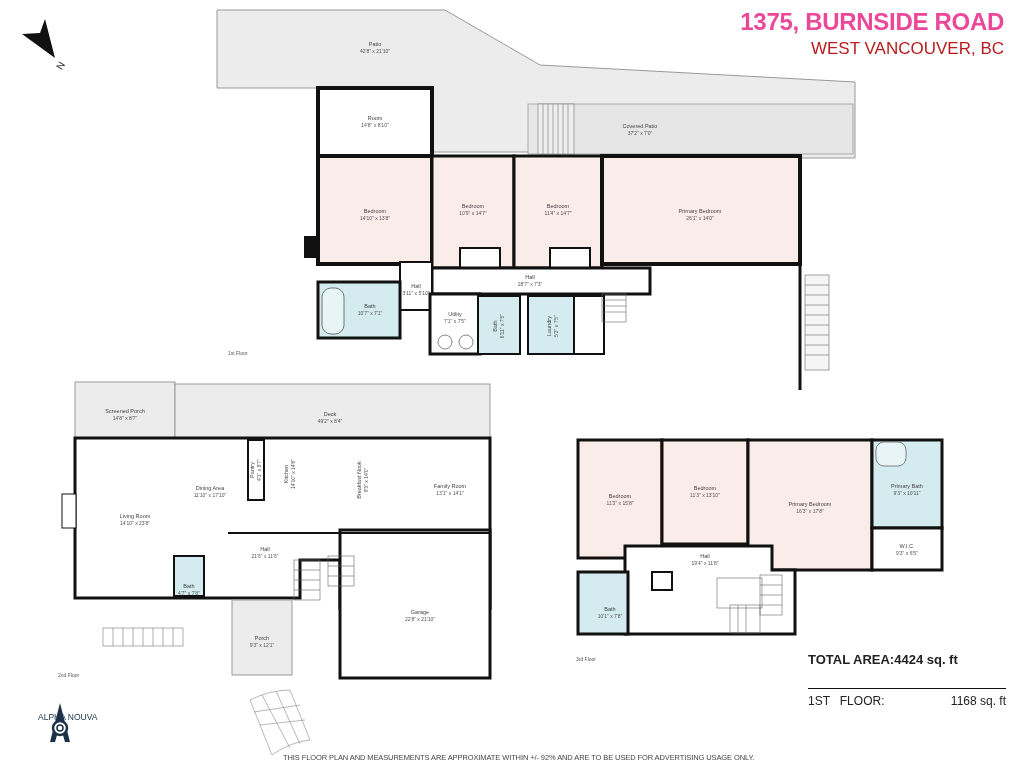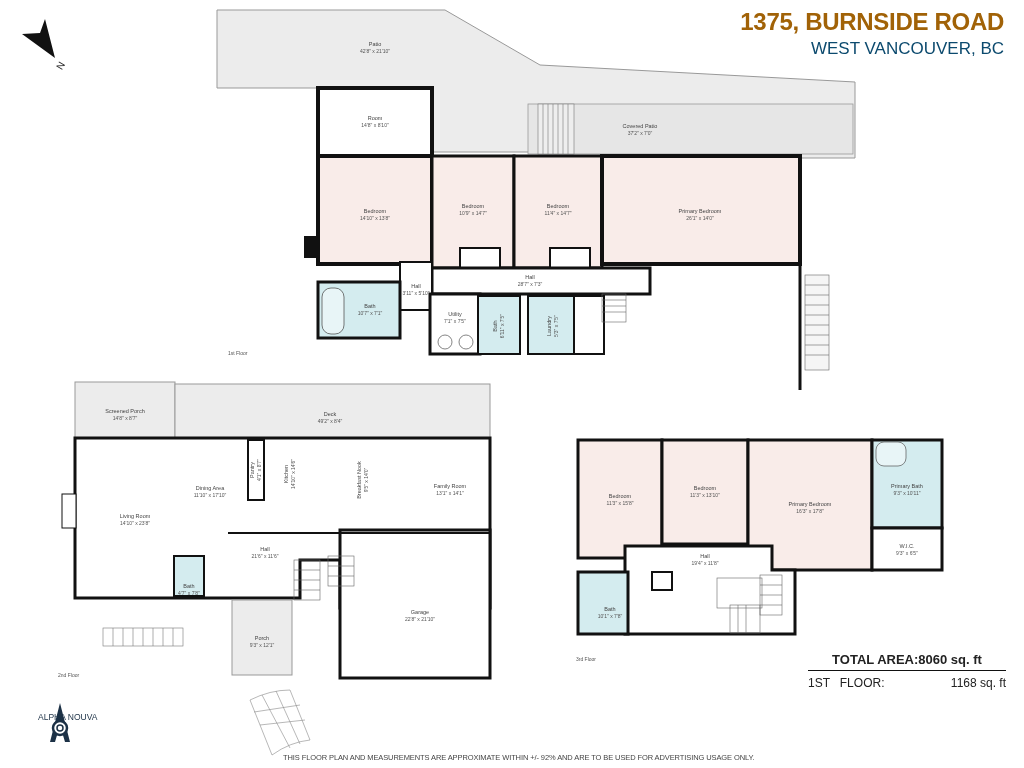--- a/index.html
+++ b/index.html
@@ -4,24 +4,24 @@
 <style>
   * { margin:0; padding:0; box-sizing:border-box; }
   html, body { width:1024px; height:768px; background:#ffffff; overflow:hidden; }
   body { position:relative; font-family:"Liberation Sans", sans-serif; color:#222; }
   .abs { position:absolute; }
   .room { position:absolute; display:flex; flex-direction:column; align-items:center; justify-content:center; text-align:center; }
   .rname { font-size:5.5px; color:#444; line-height:1.3; }
   .rdim { font-size:5px; color:#555; line-height:1.3; }
   .floor-label { position:absolute; font-size:5px; color:#555; }
   svg { position:absolute; left:0; top:0; }
-  .title { position:absolute; right:20px; top:8px; font-size:24px; font-weight:bold; color:#a16207; letter-spacing:-0.3px; text-align:right; }
-  .subtitle { position:absolute; right:20px; top:39px; font-size:17px; color:#0c4a6e; text-align:right; }
+  .title { position:absolute; right:20px; top:8px; font-size:24px; font-weight:bold; color:#ec4899; letter-spacing:-0.3px; text-align:right; }
+  .subtitle { position:absolute; right:20px; top:39px; font-size:17px; color:#b91c1c; text-align:right; }
   .area-table { position:absolute; left:808px; top:652px; width:198px; }
-  .area-total { display:flex; justify-content:center; font-weight:bold; font-size:13px; padding-bottom:3px; border-bottom:1.5px solid #111; margin-bottom:4px; }
+  .area-total { display:flex; justify-content:flex-start; font-weight:bold; font-size:13px; padding-bottom:21px; border-bottom:1.5px solid #111; margin-bottom:4px; }
   .area-row { display:flex; justify-content:space-between; font-size:12px; line-height:17px; color:#222;gap:34px; }
   .disclaimer { position:absolute; left:283px; top:753px; font-size:7.5px; color:#444; letter-spacing:-0.1px; }
   .logo-text { position:absolute; left:38px; top:712px; font-size:8.5px; color:#1c3146; }
 </style>
 </head>
 <body>
 
 <div class="title">1375, BURNSIDE ROAD</div>
 <div class="subtitle">WEST VANCOUVER, BC</div>
 
@@ -295,21 +295,21 @@
   </div>
 <div class="room" style="left:590px;top:603px;width:40px;height:20px;">
   <div class="rname">Bath</div>
     <div class="rdim">10'1" x 7'8"</div>
   </div>
 <div class="floor-label" style="left:576px;top:656px;">3rd Floor</div>
 
 <div class="area-table">
   <div class="area-total">
     <span>TOTAL AREA:</span>
-    <span>8060 sq. ft</span>
+    <span>4424 sq. ft</span>
   </div>
   <div class="area-row">
     <span style="white-space:pre;">1ST   FLOOR:</span>
     <span>1168 sq. ft</span>
   </div>
 </div>
 
 <div class="logo-text">ALPHA NOUVA</div>
 <div class="disclaimer">THIS FLOOR PLAN AND MEASUREMENTS ARE APPROXIMATE WITHIN +/- 92% AND ARE TO BE USED FOR ADVERTISING USAGE ONLY.</div>
 

